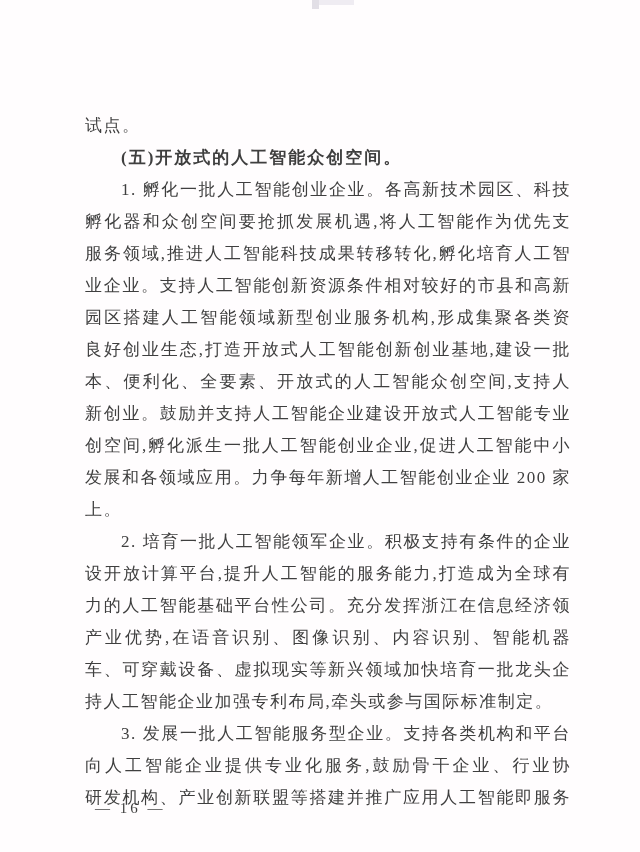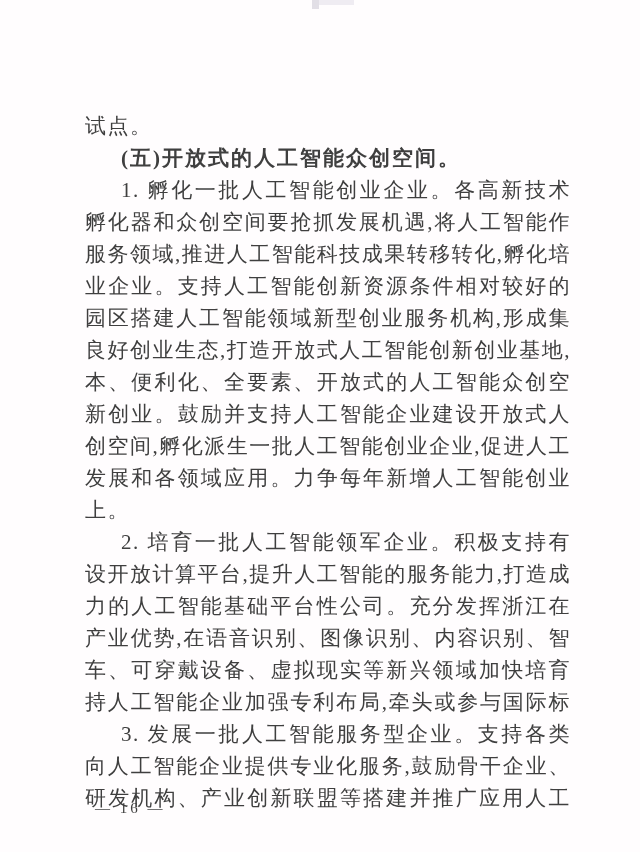--- a/index.html
+++ b/index.html
@@ -26,21 +26,21 @@
     background: #e2dfe6;
   }
   .text-block {
     position: absolute;
     left: 85px; top: 110px;
     width: 486px;
   }
   .line {
     height: 32px;
     line-height: 32px;
-    font-size: 21px;
+    font-size: 17px;
     color: #3f3f3f;
     letter-spacing: 1.5px;
     text-align: justify;
     text-align-last: left;
     text-justify: inter-character;
     white-space: normal;
     overflow: hidden;
   }
   .line.stretch { text-align-last: justify; }
   .line.indent { padding-left: 36px; }

